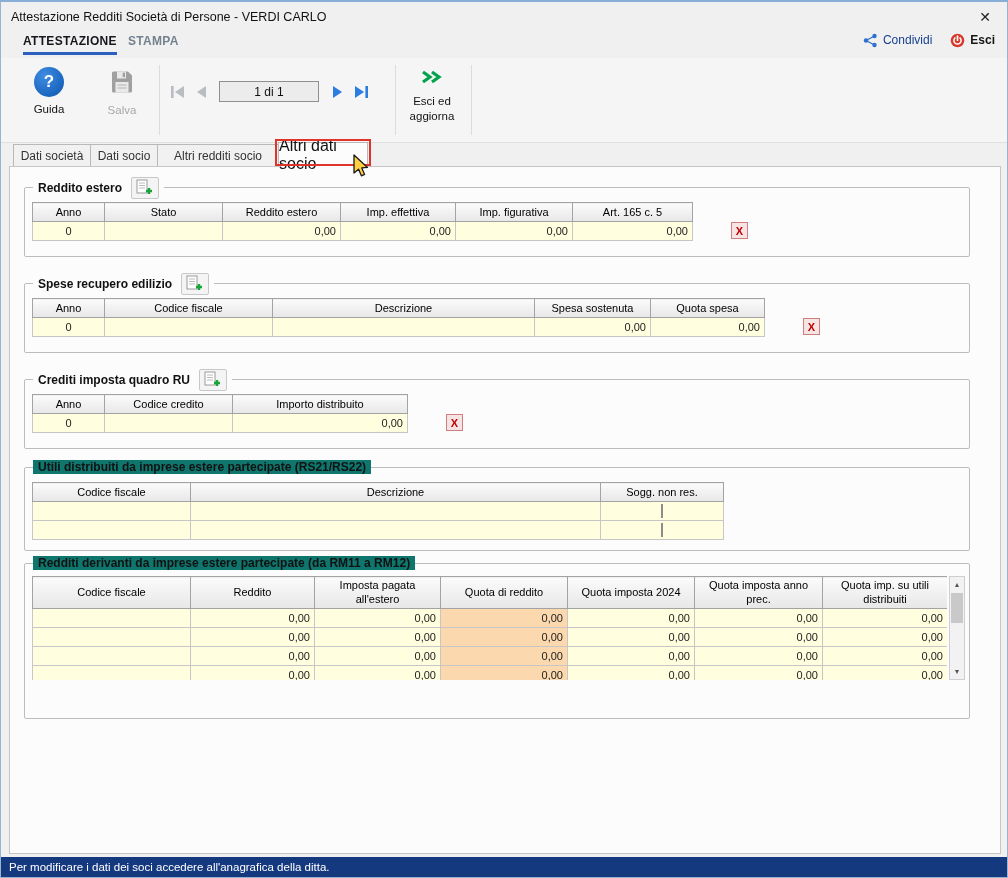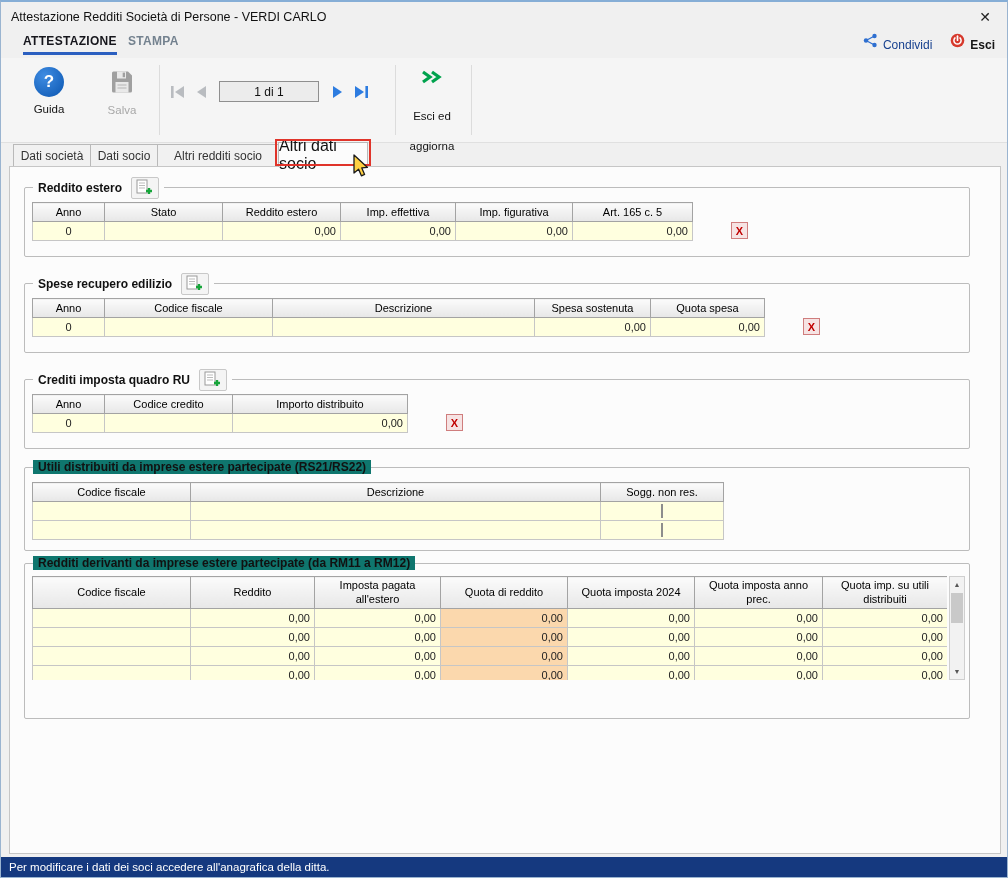--- a/index.html
+++ b/index.html
@@ -14,21 +14,21 @@
   .close-btn { position:absolute; right:12px; top:5px; width:20px; height:20px; border:none;
                background:transparent; font-size:14px; color:#222; cursor:pointer;
                display:flex; align-items:center; justify-content:center; font-family:inherit; }
 
   
   .rtab-active { position:absolute; left:22px; top:32px; font-size:12px; font-weight:700;
                  color:#16161c; letter-spacing:.3px; padding-bottom:4px; border-bottom:3px solid #2b5fc0; cursor:pointer; }
   .rtab { position:absolute; left:127px; top:32px; font-size:12px; font-weight:700;
           color:#74828f; letter-spacing:.3px; cursor:pointer; }
   .ribbon-right { position:absolute; right:12px; top:31px; display:flex; align-items:center; gap:18px; }
-  .rr-item { display:flex; align-items:flex-end; gap:5px; cursor:pointer; }
+  .rr-item { display:flex; align-items:flex-start; gap:5px; cursor:pointer; }
   .rr-item .lbl-cond { font-size:12px; color:#17418f; }
   .rr-item .lbl-esci { font-size:12px; color:#151515; font-weight:700; }
 
   
   .toolbar { position:absolute; top:56px; left:0; width:1006px; height:85px; background:#f5f5f5;
              border-bottom:1px solid #e0e0e0; }
   .tbtn { position:absolute; display:flex; flex-direction:column; align-items:center; gap:6px;
           background:transparent; border:none; cursor:pointer; font-family:inherit; }
   .tbtn .tlbl { font-size:11.5px; color:#141414; }
   .tbtn .tlbl-dis { font-size:11.5px; color:#a8a8a8; }
@@ -177,21 +177,21 @@
     <button class="navbtn" style="left:352px; top:26px;">
       <span>
         <svg width="17" height="16" viewBox="0 0 17 16">
           <polygon points="2,2 2,14 11,8" fill="#2d7ce0"></polygon>
           <rect x="12.4" y="2" width="2.6" height="12" fill="#2d7ce0"></rect>
         </svg>
       </span>
     </button>
     <div class="sep" style="left:394px;"></div>
 
-    <button class="tbtn" style="left:400px; top:10px; width:62px; gap:18px;">
+    <button class="tbtn" style="left:400px; top:10px; width:62px; gap:3px;">
       <span style="margin-bottom:3px;">
         <svg width="22" height="18" viewBox="0 0 22 18">
           <path d="M2 4 L9 9 L2 14" stroke="#00a24d" stroke-width="3.2" fill="none"></path>
           <path d="M11 4 L18 9 L11 14" stroke="#00a24d" stroke-width="3.2" fill="none"></path>
         </svg>
       </span>
       <span class="tlbl">Esci ed</span>
       <span class="tlbl">aggiorna</span>
     </button>
     <div class="sep" style="left:470px;"></div>

